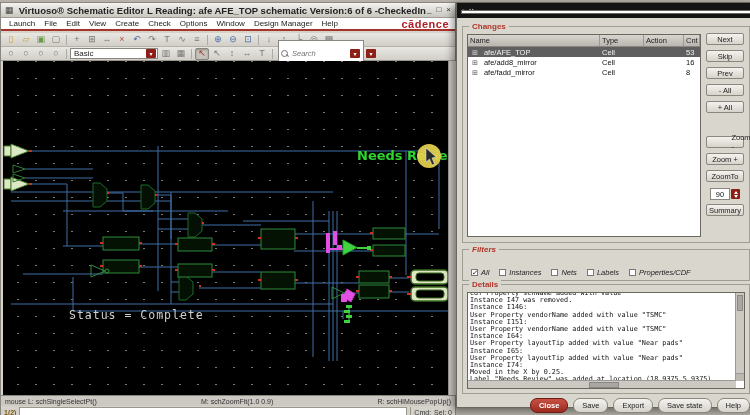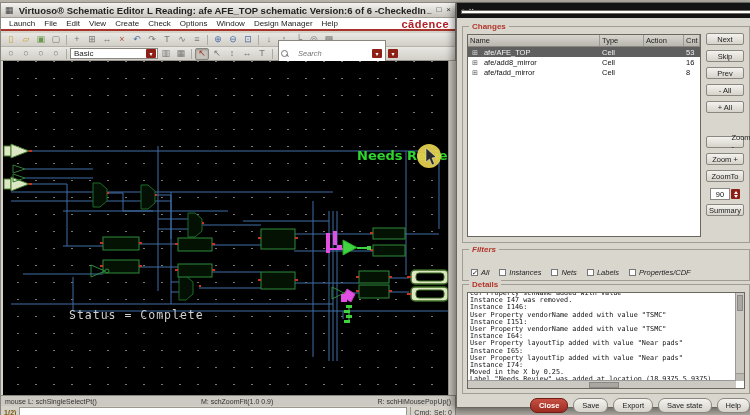--- a/index.html
+++ b/index.html
@@ -21,21 +21,21 @@
   .toolbar{position:absolute;left:0;right:0;display:flex;align-items:center;background:linear-gradient(#e9e7e2,#d2cfc8);box-sizing:border-box;padding:0 3px;gap:1px;}
   .t1{top:30px;height:14px;border-bottom:1px solid #b5b2ab;}
   .t2{top:44px;height:14px;border-bottom:1px solid #98958e;}
   .tbtn{width:14px;height:12px;display:flex;align-items:center;justify-content:center;font-size:9px;color:#8a8880;border:1px solid transparent;border-radius:2px;box-sizing:border-box;line-height:1;}
   .tsep{width:1px;height:10px;background:#aaa;margin:0 2px;}
   .c-y{color:#c8a23a;} .c-g{color:#6a9a50;} .c-b{color:#4a6fa8;} .c-r{color:#b05040;} .c-d{color:#777;}
   .pressed{background:#c6c3bc;border:1px solid #8a8780;box-shadow:inset 0 1px 2px rgba(0,0,0,.25);color:#a03325;}
   .combo{display:flex;align-items:center;height:11px;border:1px solid #8a8780;background:#fff;width:88px;box-sizing:border-box;}
   .combo .cval{flex:1;font-size:8px;color:#222;padding-left:3px;}
   .rdrop{width:10px;height:9px;background:#8e1f17;color:#fff;font-size:6px;display:flex;align-items:center;justify-content:center;margin:0 1px;border-radius:1px;}
-  .searchbox{display:flex;align-items:center;height:11px;border:1px solid #8a8780;background:#fff;width:108px;box-sizing:border-box;margin-left:2px;padding:13px 2px;gap:8px;}
+  .searchbox{display:flex;align-items:center;height:11px;border:1px solid #8a8780;background:#fff;width:86px;box-sizing:border-box;margin-left:2px;padding:13px 2px;gap:2px;}
   .mag{width:5px;height:5px;border:1px solid #777;border-radius:50%;position:relative;flex:none;}
   .mag::after{content:"";position:absolute;left:4px;top:4px;width:3px;height:1px;background:#777;transform:rotate(45deg);}
   .searchbox input{border:none;outline:none;flex:1;width:40px;font-size:7.5px;font-style:italic;color:#555;background:transparent;font-family:"Liberation Sans",sans-serif;}
 
   
   .canvas{position:absolute;left:2px;top:58px;width:445px;height:334px;background-color:#000;
     background-image:radial-gradient(circle,#787878 .6px,transparent 1px);background-size:18px 17px;background-position:6px 9px;}
   .canvas svg{position:absolute;left:0;top:0;}
   .canvas-fill{position:absolute;left:447px;top:58px;width:9px;height:334px;background:#cdcac3;border-left:1px solid #9a978f;}
 

